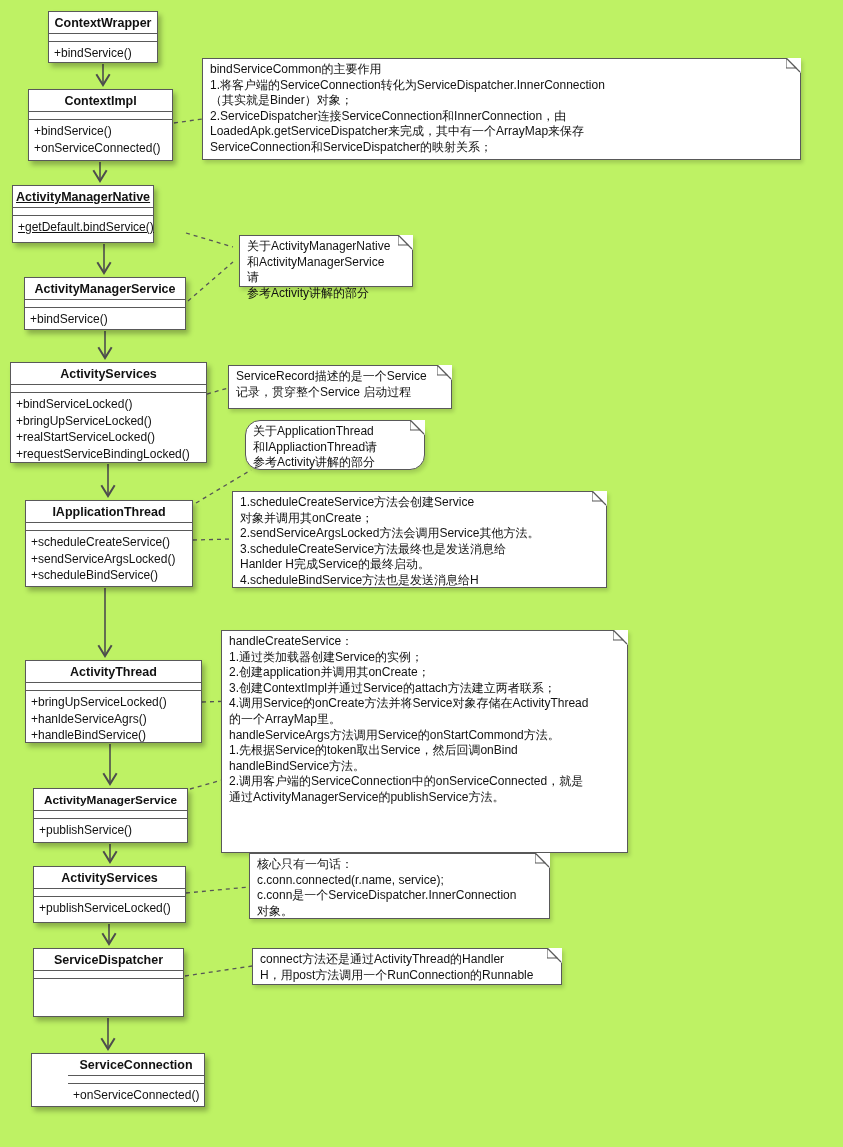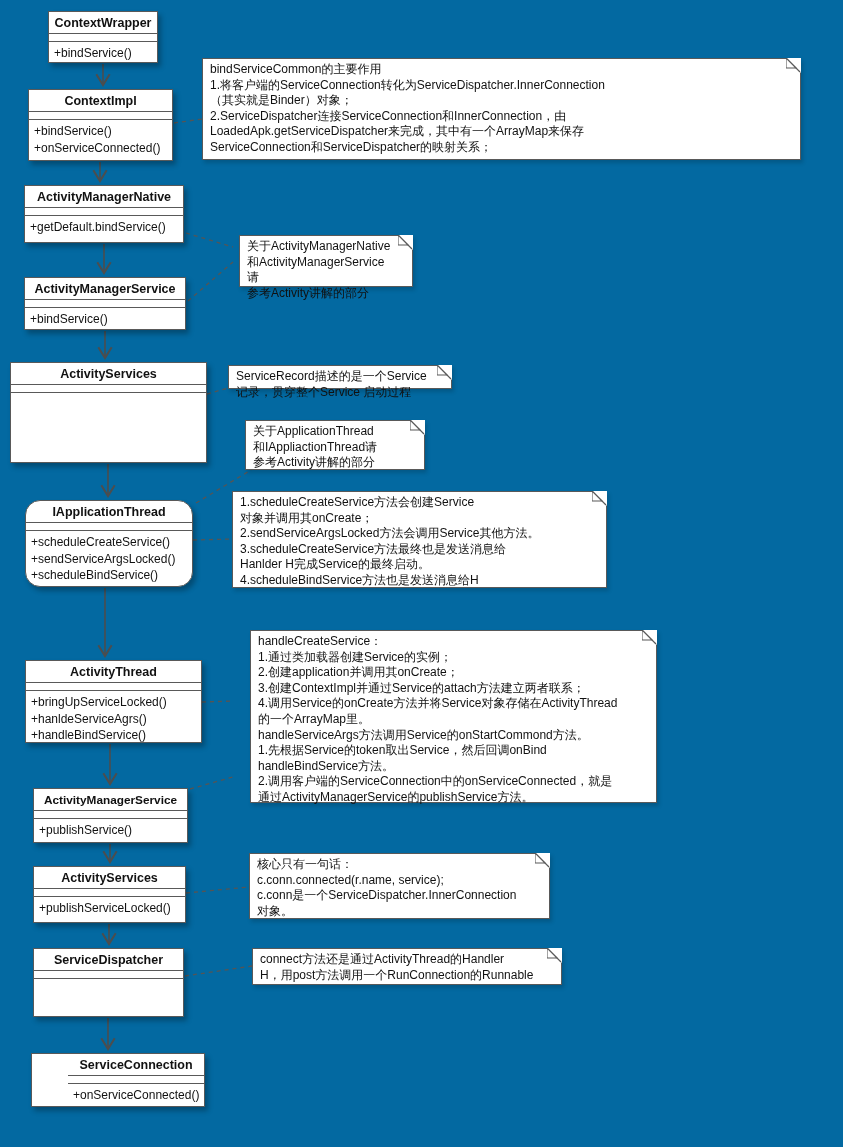--- a/index.html
+++ b/index.html
@@ -1,18 +1,18 @@
 <!DOCTYPE html>
 <html><head>
 <meta charset="utf-8">
 <style>
   html,body{margin:0;padding:0;background:#ffffff;}
   *{box-sizing:border-box;}
   #canvas{
-    position:relative;width:843px;height:1147px;background:#0369a1;
+    position:relative;width:843px;height:1147px;background:#bef264;
     font-family:"Liberation Sans","DejaVu Sans",sans-serif;color:#111;
     overflow:hidden;
   }
   #wires{position:absolute;left:0;top:0;width:843px;height:1147px;pointer-events:none;}
   .uml{
     position:absolute;background:#fff;border:1.6px solid #595959;
     box-shadow:3px 4px 5px rgba(0,0,0,.28);
   }
   .uml-title{
     font-weight:bold;font-size:12.5px;text-align:center;
@@ -78,42 +78,48 @@
 
   <div class="uml" style="left:28px;top:89px;width:145px;height:72px;">
     <div class="uml-title">ContextImpl</div>
     <div class="uml-attrs"></div>
     <div class="uml-methods">
       <div class="uml-method">+bindService()</div>
       <div class="uml-method">+onServiceConnected()</div>
     </div>
   </div>
 
-  <div class="uml" style="left:24px;top:185px;width:160px;height:58px;">
+  <div class="uml" style="left:12px;top:185px;width:142px;height:58px;text-decoration:underline;">
     <div class="uml-title">ActivityManagerNative</div>
     <div class="uml-attrs"></div>
     <div class="uml-methods">
       <div class="uml-method">+getDefault.bindService()</div>
     </div>
   </div>
 
   <div class="uml" style="left:24px;top:277px;width:162px;height:53px;">
     <div class="uml-title">ActivityManagerService</div>
     <div class="uml-attrs"></div>
     <div class="uml-methods">
       <div class="uml-method">+bindService()</div>
     </div>
   </div>
 
   <div class="uml" style="left:10px;top:362px;width:197px;height:101px;">
     <div class="uml-title">ActivityServices</div>
     <div class="uml-attrs"></div>
-  </div>
-
-  <div class="uml" style="left:25px;top:500px;width:168px;height:87px;border-radius:15px;">
+    <div class="uml-methods">
+      <div class="uml-method">+bindServiceLocked()</div>
+      <div class="uml-method">+bringUpServiceLocked()</div>
+      <div class="uml-method">+realStartServiceLocked()</div>
+      <div class="uml-method">+requestServiceBindingLocked()</div>
+    </div>
+  </div>
+
+  <div class="uml" style="left:25px;top:500px;width:168px;height:87px;">
     <div class="uml-title">IApplicationThread</div>
     <div class="uml-attrs"></div>
     <div class="uml-methods">
       <div class="uml-method">+scheduleCreateService()</div>
       <div class="uml-method">+sendServiceArgsLocked()</div>
       <div class="uml-method">+scheduleBindService()</div>
     </div>
   </div>
 
   <div class="uml" style="left:25px;top:660px;width:177px;height:83px;">
@@ -173,31 +179,31 @@
     <svg class="fold" width="15" height="15" viewBox="0 0 15 15">
         <path d="M0 0 L15 0 L15 15 Z" fill="#ffffff"></path>
         <path d="M0 0 L14 14" stroke="#595959" stroke-width="1.2" fill="none"></path>
         <path d="M0 0 L10 10 L0 10 Z" fill="#ffffff" stroke="#595959" stroke-width="1.1"></path>
       </svg>
     <div class="note-text">关于ActivityManagerNative
 和ActivityManagerService请
 参考Activity讲解的部分</div>
   </div>
 
-  <div class="note" style="left:228px;top:365px;width:224px;height:24px;">
+  <div class="note" style="left:228px;top:365px;width:224px;height:44px;">
     <svg class="fold" width="15" height="15" viewBox="0 0 15 15">
         <path d="M0 0 L15 0 L15 15 Z" fill="#ffffff"></path>
         <path d="M0 0 L14 14" stroke="#595959" stroke-width="1.2" fill="none"></path>
         <path d="M0 0 L10 10 L0 10 Z" fill="#ffffff" stroke="#595959" stroke-width="1.1"></path>
       </svg>
     <div class="note-text">ServiceRecord描述的是一个Service
 记录，贯穿整个Service 启动过程</div>
   </div>
 
-  <div class="note" style="left:245px;top:420px;width:180px;height:50px;">
+  <div class="note" style="left:245px;top:420px;width:180px;height:50px;border-radius:15px;">
     <svg class="fold" width="15" height="15" viewBox="0 0 15 15">
         <path d="M0 0 L15 0 L15 15 Z" fill="#ffffff"></path>
         <path d="M0 0 L14 14" stroke="#595959" stroke-width="1.2" fill="none"></path>
         <path d="M0 0 L10 10 L0 10 Z" fill="#ffffff" stroke="#595959" stroke-width="1.1"></path>
       </svg>
     <div class="note-text">关于ApplicationThread
 和IAppliactionThread请
 参考Activity讲解的部分</div>
   </div>
 
@@ -208,21 +214,21 @@
         <path d="M0 0 L10 10 L0 10 Z" fill="#ffffff" stroke="#595959" stroke-width="1.1"></path>
       </svg>
     <div class="note-text">1.scheduleCreateService方法会创建Service
 对象并调用其onCreate；
 2.sendServiceArgsLocked方法会调用Service其他方法。
 3.scheduleCreateService方法最终也是发送消息给
 Hanlder H完成Service的最终启动。
 4.scheduleBindService方法也是发送消息给H</div>
   </div>
 
-  <div class="note" style="left:250px;top:630px;width:407px;height:173px;">
+  <div class="note" style="left:221px;top:630px;width:407px;height:223px;">
     <svg class="fold" width="15" height="15" viewBox="0 0 15 15">
         <path d="M0 0 L15 0 L15 15 Z" fill="#ffffff"></path>
         <path d="M0 0 L14 14" stroke="#595959" stroke-width="1.2" fill="none"></path>
         <path d="M0 0 L10 10 L0 10 Z" fill="#ffffff" stroke="#595959" stroke-width="1.1"></path>
       </svg>
     <div class="note-text">handleCreateService：
 1.通过类加载器创建Service的实例；
 2.创建application并调用其onCreate；
 3.创建ContextImpl并通过Service的attach方法建立两者联系；
 4.调用Service的onCreate方法并将Service对象存储在ActivityThread

